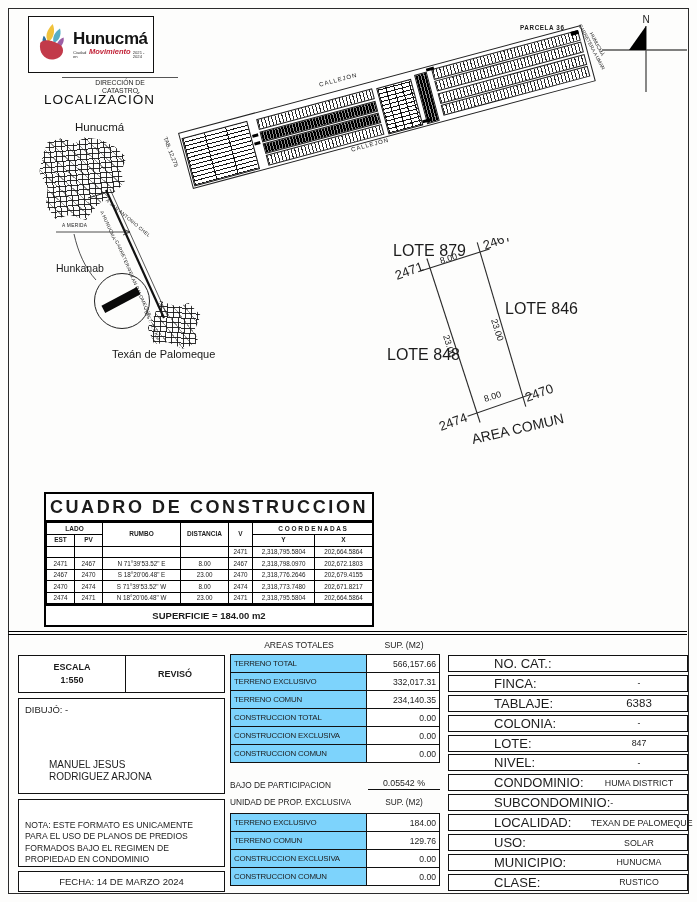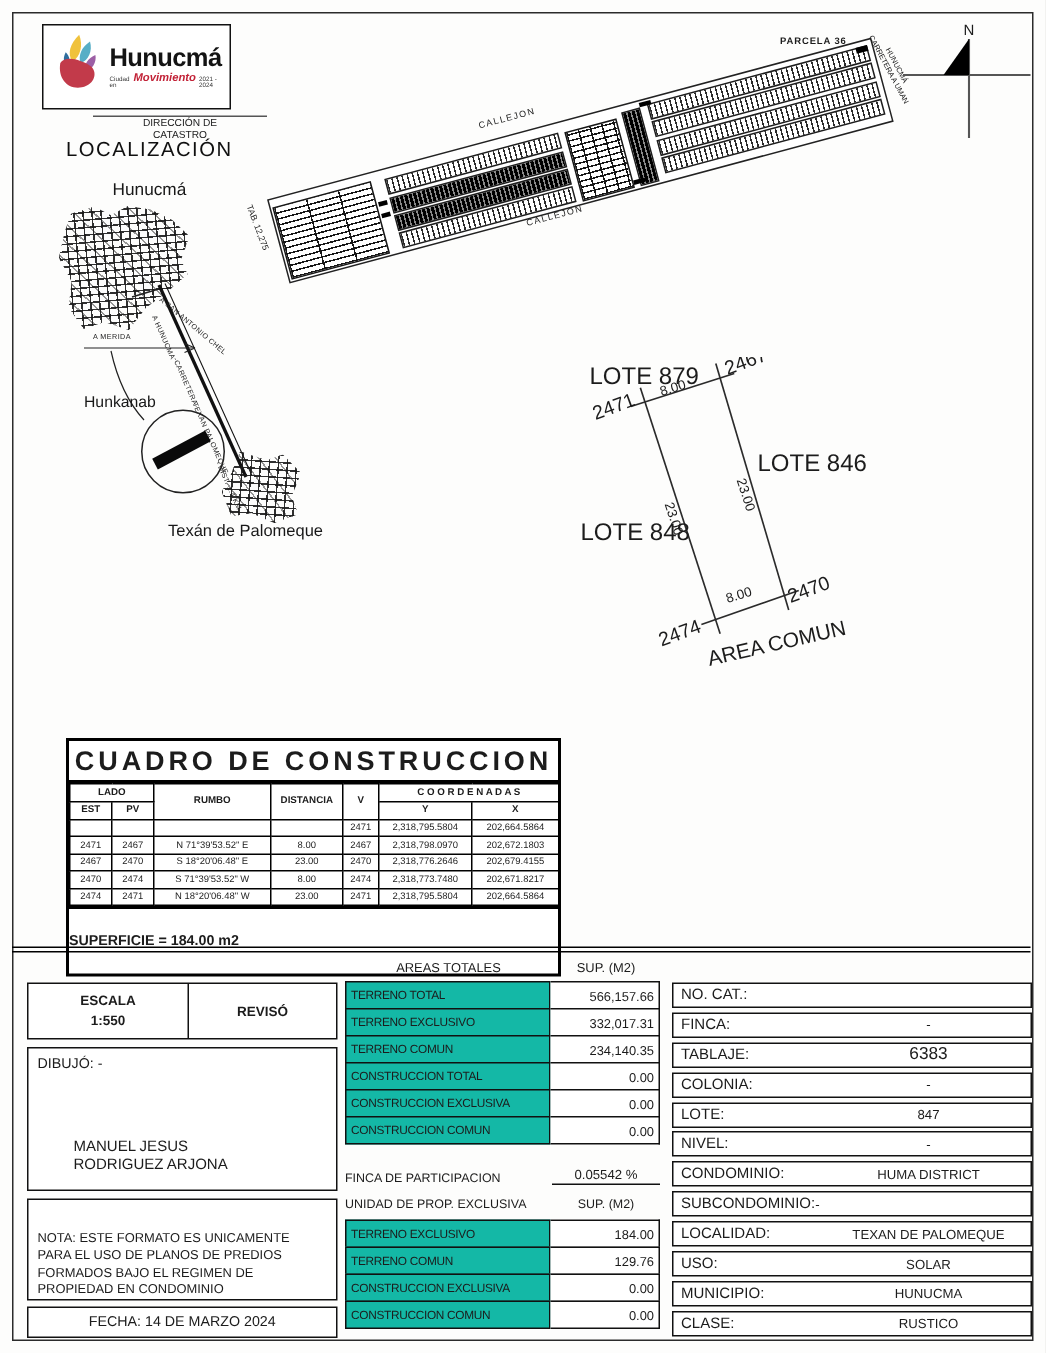--- a/index.html
+++ b/index.html
@@ -43,51 +43,51 @@
   .parcela{left:520px;top:24px;font-size:6.3px;font-weight:bold;letter-spacing:.6px;}
   .tab-lbl{left:168px;top:136px;font-size:5.8px;transform:rotate(69deg);transform-origin:0 0;white-space:nowrap;}
   .uman-lbl{left:588px;top:20px;font-size:5px;line-height:1.25;transform:rotate(62deg);transform-origin:0 0;white-space:nowrap;text-align:center;}
 
   
   .ctable-wrap{left:44px;top:492px;width:326px;border:2.4px solid #000;background:#fff;}
   .ctable-title{text-align:center;font-size:18px;font-weight:bold;letter-spacing:2.6px;padding:3px 0 2px;border-bottom:2.2px solid #000;}
   table.ctable{border-collapse:collapse;width:100%;table-layout:fixed;}
   table.ctable th,table.ctable td{border:1px solid #000;font-size:6.3px;text-align:center;padding:1.5px 1px;line-height:1.2;overflow:hidden;white-space:nowrap;}
   table.ctable th{font-weight:bold;font-size:6.5px;}
-  .ctable-foot{font-size:9.5px;font-weight:bold;border-top:2.2px solid #000;padding:16px 0;}
+  .ctable-foot{text-align:center;font-size:9.5px;font-weight:bold;border-top:2.2px solid #000;padding:4px 0;}
 
   .sep{left:8px;top:631px;width:679px;height:4px;border-top:1.2px solid #000;border-bottom:1.2px solid #000;box-sizing:border-box;}
 
   .box{border:1.5px solid #111;box-sizing:border-box;background:#fff;}
   .escala-wrap{left:18px;top:655px;width:207px;height:38px;display:flex;font-weight:bold;}
   .escala-cell{flex:0 0 106px;border-right:1.5px solid #111;display:flex;flex-direction:column;justify-content:center;align-items:center;font-size:9px;line-height:1.5;}
   .reviso-cell{flex:1;display:flex;justify-content:center;align-items:center;font-size:9px;}
   .dibujo-box{left:18px;top:698px;width:207px;height:96px;font-size:9.5px;padding:5px 6px;}
   .drafter{position:absolute;left:30px;bottom:10px;font-size:10px;line-height:1.2;white-space:pre-line;}
   .nota-box{left:18px;top:799px;width:207px;height:68px;font-size:8.6px;line-height:1.32;padding:20px 6px;}
   .fecha-box{left:18px;top:871px;width:207px;height:21px;display:flex;align-items:center;justify-content:center;font-size:9.5px;}
 
   .mid-head{left:230px;top:640px;width:210px;display:flex;font-size:8.6px;}
   .mid-head .l{flex:0 0 138px;text-align:center;}
   .mid-head .r{flex:1;text-align:center;}
   .mid-rows{left:230px;top:655px;width:210px;}
   .mrow{display:flex;height:19px;margin-top:-1px;}
-  .mrow .lbl{flex:0 0 137px;border:1.1px solid #111;display:flex;align-items:center;padding-left:3px;font-size:7.9px;letter-spacing:-.2px;box-sizing:border-box;background:#14b8a6;}
+  .mrow .lbl{flex:0 0 137px;border:1.1px solid #111;display:flex;align-items:center;padding-left:3px;font-size:7.9px;letter-spacing:-.2px;box-sizing:border-box;background:#7dd3fc;}
   .mrow .val{flex:1;border:1.1px solid #111;border-left:none;display:flex;align-items:center;justify-content:flex-end;padding-right:3px;font-size:8.6px;box-sizing:border-box;background:#fff;}
   .cuota{left:230px;top:778px;width:210px;display:flex;align-items:flex-end;font-size:8.3px;}
   .cuota .l{flex:0 0 138px;}
   .cuota .v{flex:1;text-align:center;border-bottom:1px solid #111;font-size:8.8px;padding-bottom:1px;}
   .unidad-head{left:230px;top:797px;width:210px;display:flex;font-size:8.3px;}
   .unidad-head .l{flex:0 0 138px;}
   .unidad-head .r{flex:1;text-align:center;}
   .unidad-rows{left:230px;top:814px;width:210px;}
 
   .cad-col{left:448px;top:655px;width:240px;display:flex;flex-direction:column;gap:2.9px;}
   .cad-row{height:17px;border:1.4px solid #111;display:flex;align-items:center;box-sizing:border-box;background:#fff;}
-  .cad-row .lbl{flex:0 0 97px;padding-left:5px;font-size:10px;white-space:nowrap;}
+  .cad-row .lbl{flex:0 0 97px;padding-left:5px;font-size:13px;white-space:nowrap;margin-left:40px;}
   .cad-row .val{flex:1;text-align:center;font-size:8.8px;white-space:nowrap;}
   .cad-row .val.big{font-size:11.5px;}
 
   svg text{font-family:"Liberation Sans",sans-serif;fill:#1c1c1c;}
 </style>
 </head>
 <body>
 
 <div class="page">
   <div class="abs frame"></div>
@@ -314,21 +314,21 @@
     <div class="mrow">
         <div class="lbl">CONSTRUCCION EXCLUSIVA</div>
         <div class="val">0.00</div>
       </div>
     <div class="mrow">
         <div class="lbl">CONSTRUCCION COMUN</div>
         <div class="val">0.00</div>
       </div>
   </div>
   <div class="abs cuota">
-    <div class="l">FINCA DE PARTICIPACION</div>
+    <div class="l">BAJO DE PARTICIPACION</div>
     <div class="v">0.05542 %</div>
   </div>
   <div class="abs unidad-head">
     <div class="l">UNIDAD DE PROP. EXCLUSIVA</div>
     <div class="r">SUP. (M2)</div>
   </div>
   <div class="abs mid-rows unidad-rows">
     <div class="mrow">
         <div class="lbl">TERRENO EXCLUSIVO</div>
         <div class="val">184.00</div>

